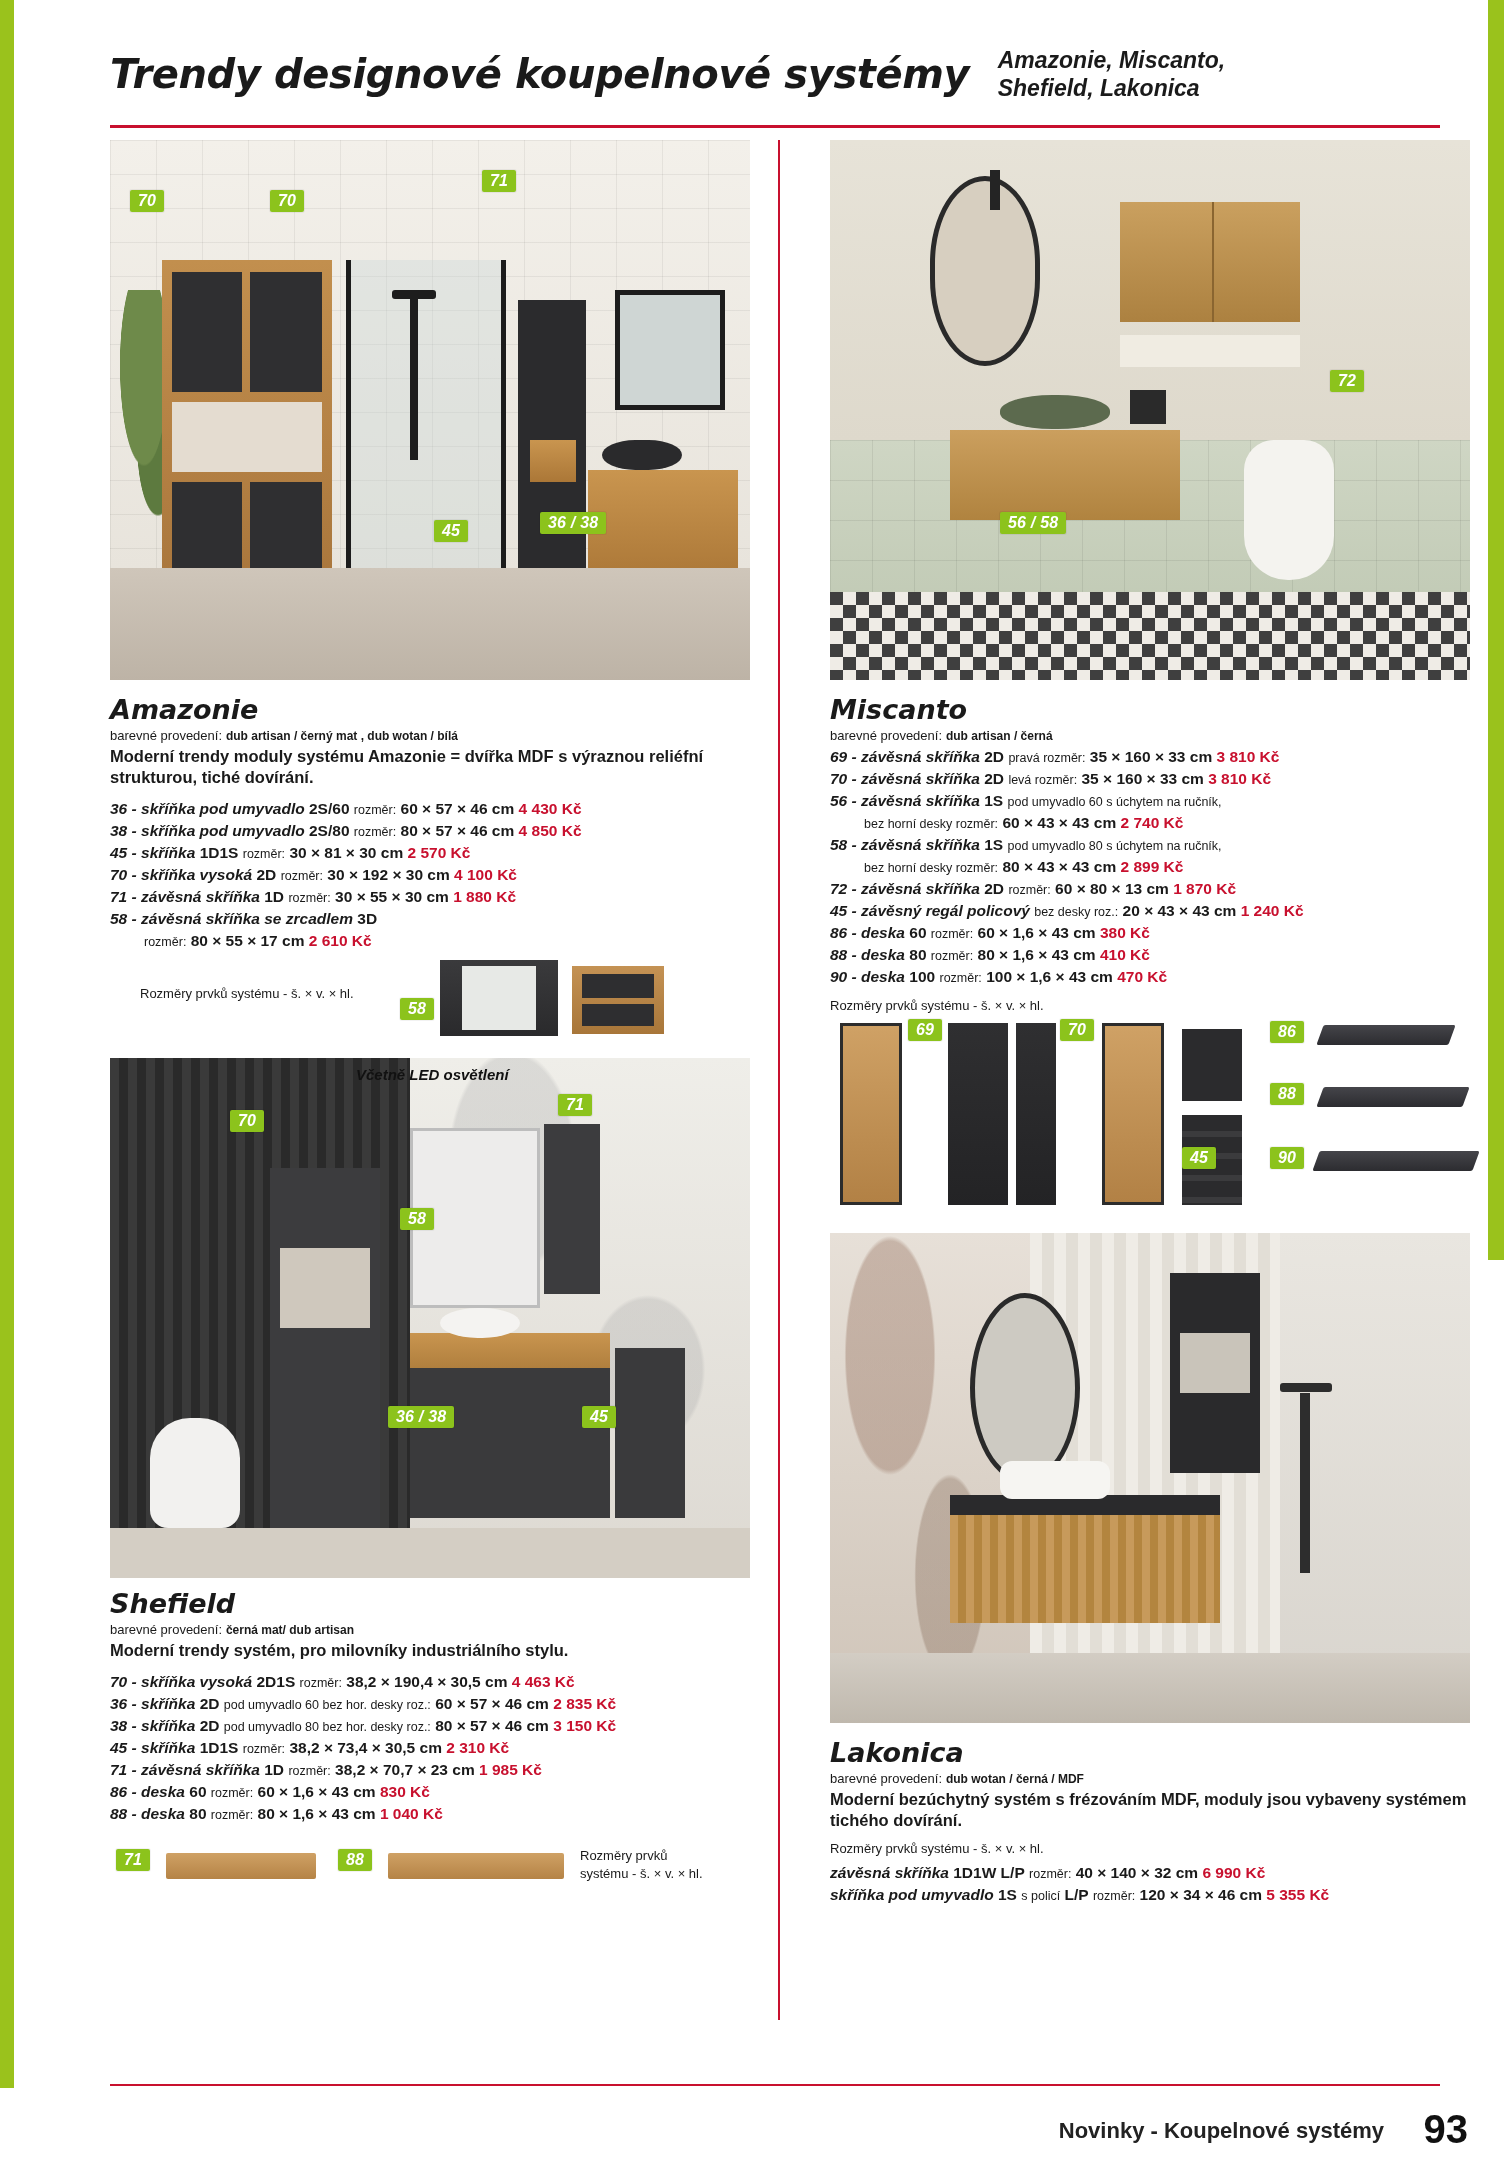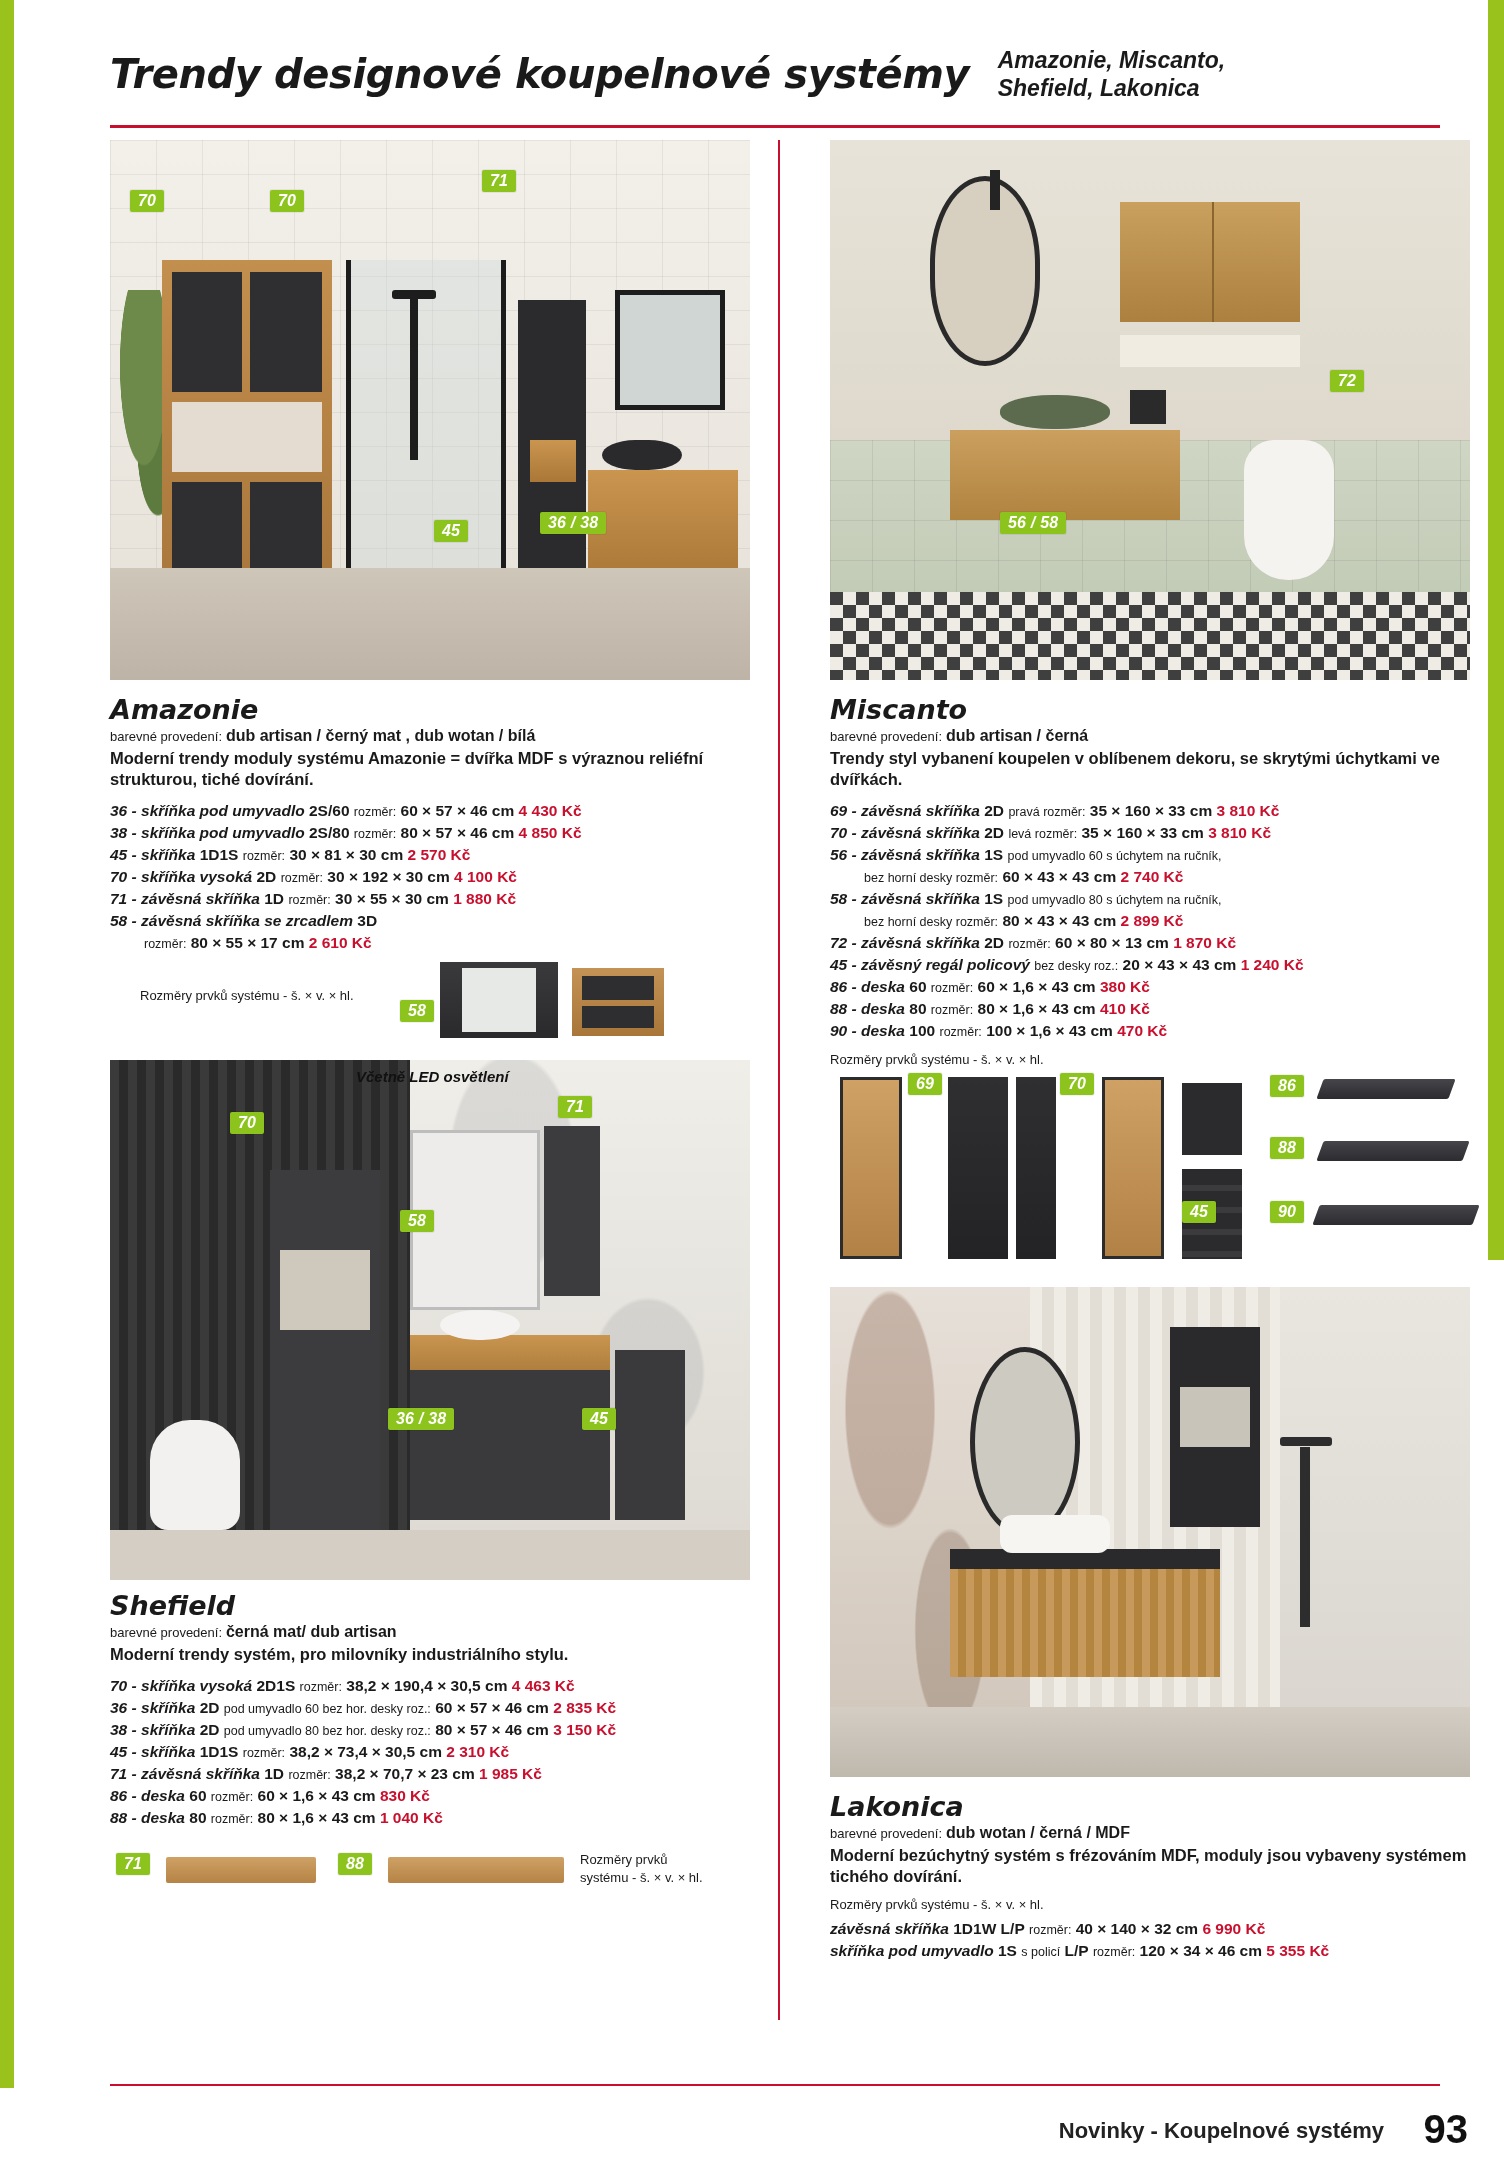--- a/index.html
+++ b/index.html
@@ -46,21 +46,21 @@
     padding:2px 8px; border-radius:2px; letter-spacing:0.2px;
     box-shadow:0 0 0 1px rgba(0,0,0,0.05);
   }
 
   h2.brand {
     font-style:italic; font-weight:bold; font-size:27px; margin:14px 0 2px 0;
     font-family:"DejaVu Sans", sans-serif;
   }
   .finish { font-size:14px; margin:0 0 3px 0; }
   .finish .lbl { font-size:13px; }
-  .finish .val { font-weight:bold; font-size:16px; }
+  .finish .val { font-weight:bold; font-size:12px; }
   .desc { font-size:16.5px; font-weight:bold; line-height:1.28; margin:2px 0 10px 0; }
 
   ul.items { list-style:none; margin:0; padding:0; }
   ul.items li { font-size:15.5px; line-height:1.42; white-space:nowrap; }
   .it-name { font-style:italic; font-weight:bold; }
   .it-code { font-weight:bold; }
   .it-note { font-size:12.5px; }
   .it-dim  { font-weight:bold; }
   .price   { color:#c8102e; font-weight:bold; }
   .sub-line { display:block; padding-left:34px; white-space:nowrap; }
@@ -254,21 +254,20 @@
       </div>
       <div class="tag" style="left:500px;top:230px;">72</div>
       <div class="tag" style="left:170px;top:372px;">56 / 58</div>
     </div>
 
     <h2 class="brand">Miscanto</h2>
     <p class="finish">
       <span class="lbl">barevné provedení:</span>
       <span class="val">dub artisan / černá</span>
     </p>
-    <p class="desc">Trendy styl vybanení koupelen v oblíbenem dekoru, se skrytými úchytkami ve dvířkách.</p>
 
     <ul class="items">
       <li><span class="it-name">69 - závěsná skříňka</span> <span class="it-code">2D</span> <span class="it-note">pravá rozměr:</span> <span class="it-dim">35 × 160 × 33 cm</span> <span class="price">3 810 Kč</span></li>
       <li><span class="it-name">70 - závěsná skříňka</span> <span class="it-code">2D</span> <span class="it-note">levá rozměr:</span> <span class="it-dim">35 × 160 × 33 cm</span> <span class="price">3 810 Kč</span></li>
       <li><span class="it-name">56 - závěsná skříňka</span> <span class="it-code">1S</span> <span class="it-note">pod umyvadlo 60 s úchytem na ručník,</span>
         <span class="sub-line"><span class="it-note">bez horní desky  rozměr:</span> <span class="it-dim">60 × 43 × 43 cm</span> <span class="price">2 740 Kč</span></span>
       </li>
       <li><span class="it-name">58 - závěsná skříňka</span> <span class="it-code">1S</span> <span class="it-note">pod umyvadlo 80 s úchytem na ručník,</span>
         <span class="sub-line"><span class="it-note">bez horní desky  rozměr:</span> <span class="it-dim">80 × 43 × 43 cm</span> <span class="price">2 899 Kč</span></span>
       </li>

